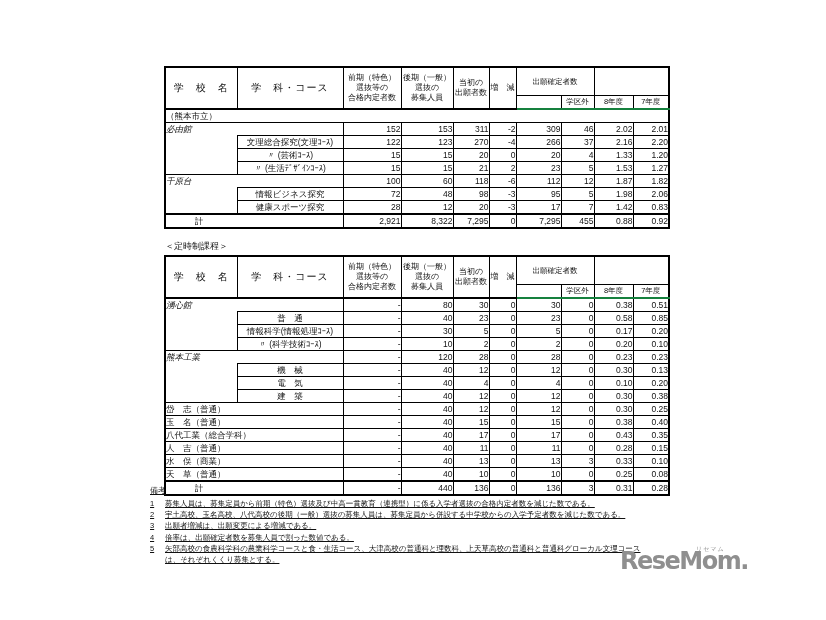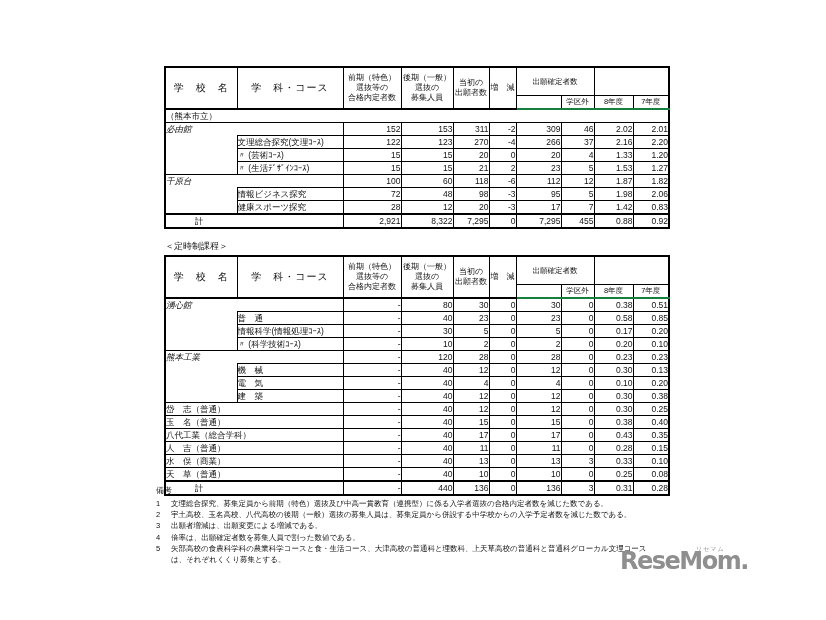--- a/index.html
+++ b/index.html
@@ -21,27 +21,27 @@
   tr.h1{height:28px;}
   tr.h2{height:14px;}
   th.tall{border-bottom:2px solid #000;font-size:8px;}
   tr.h2 th{border-bottom:2px solid #15803d;}
   th.name-col{font-size:10px;letter-spacing:1px;}
   .doc-table tbody td{height:12px;font-size:8.5px;line-height:1;padding:0;}
   td.cell-region{padding-left:3px;height:13px;margin-left:46px;}
   td.cell-school-head{border-right:none;border-bottom:none;padding-left:2px;white-space:nowrap;font-style:italic;}
   td.cell-course-empty{border-left:none;}
   td.cell-school-blank{border-top:none;border-bottom:none;}
-  td.cell-course{padding-left:3px;white-space:nowrap;font-size:8px;}
+  td.cell-course{padding-left:3px;white-space:nowrap;font-size:8px;text-align:center;}
   td.cell-school-full{padding-left:2px;white-space:nowrap;}
   td.cell-num{text-align:right;padding-right:3px;font-size:8.5px;}
   tr.row-total td{border-top:2px solid #000;}
   td.cell-total span{display:inline-block;width:66px;text-align:center;}
   .section-label{position:absolute;left:165px;top:240px;font-size:9px;text-align:center;}
-  .notes{position:absolute;left:156px;top:487px;width:560px;font-size:7.5px;line-height:1.1;}
+  .notes{position:absolute;left:150px;top:487px;width:560px;font-size:7.5px;line-height:1.1;text-decoration:underline;}
   .notes-title{margin-bottom:4px;font-size:8px;}
   .note-line{display:flex;margin-bottom:3px;}
   .note-num{width:15px;flex:none;}
   .note-cont{padding-left:15px;margin-bottom:3px;}
   .logo{position:absolute;left:620px;top:547px;width:140px;height:36px;}
   .logo-main{
     font-family:"DejaVu Sans",sans-serif;font-weight:bold;font-size:24px;
     letter-spacing:-1.5px;line-height:1.2;
   }
   .logo-ruby{position:absolute;top:-2px;left:76px;font-size:6px;letter-spacing:1px;}
@@ -393,21 +393,21 @@
         <td class="cell-num">0.28</td>
       </tr>
     </tbody>
 </table>
 
 <div class="notes">
   <div class="notes-title">備考</div>
   <div id="notes-list">
       <div class="note-line">
         <span class="note-num">1</span>
-        <span class="note-text">文理総合探究、募集定員から前期（特色）選抜及び中高一貫教育（連携型）に係る入学者選抜の合格内定者数を減じた数である。</span>
+        <span class="note-text">募集人員は、募集定員から前期（特色）選抜及び中高一貫教育（連携型）に係る入学者選抜の合格内定者数を減じた数である。</span>
       </div>
       <div class="note-line">
         <span class="note-num">2</span>
         <span class="note-text">宇土高校、玉名高校、八代高校の後期（一般）選抜の募集人員は、募集定員から併設する中学校からの入学予定者数を減じた数である。</span>
       </div>
       <div class="note-line">
         <span class="note-num">3</span>
         <span class="note-text">出願者増減は、出願変更による増減である。</span>
       </div>
       <div class="note-line">

